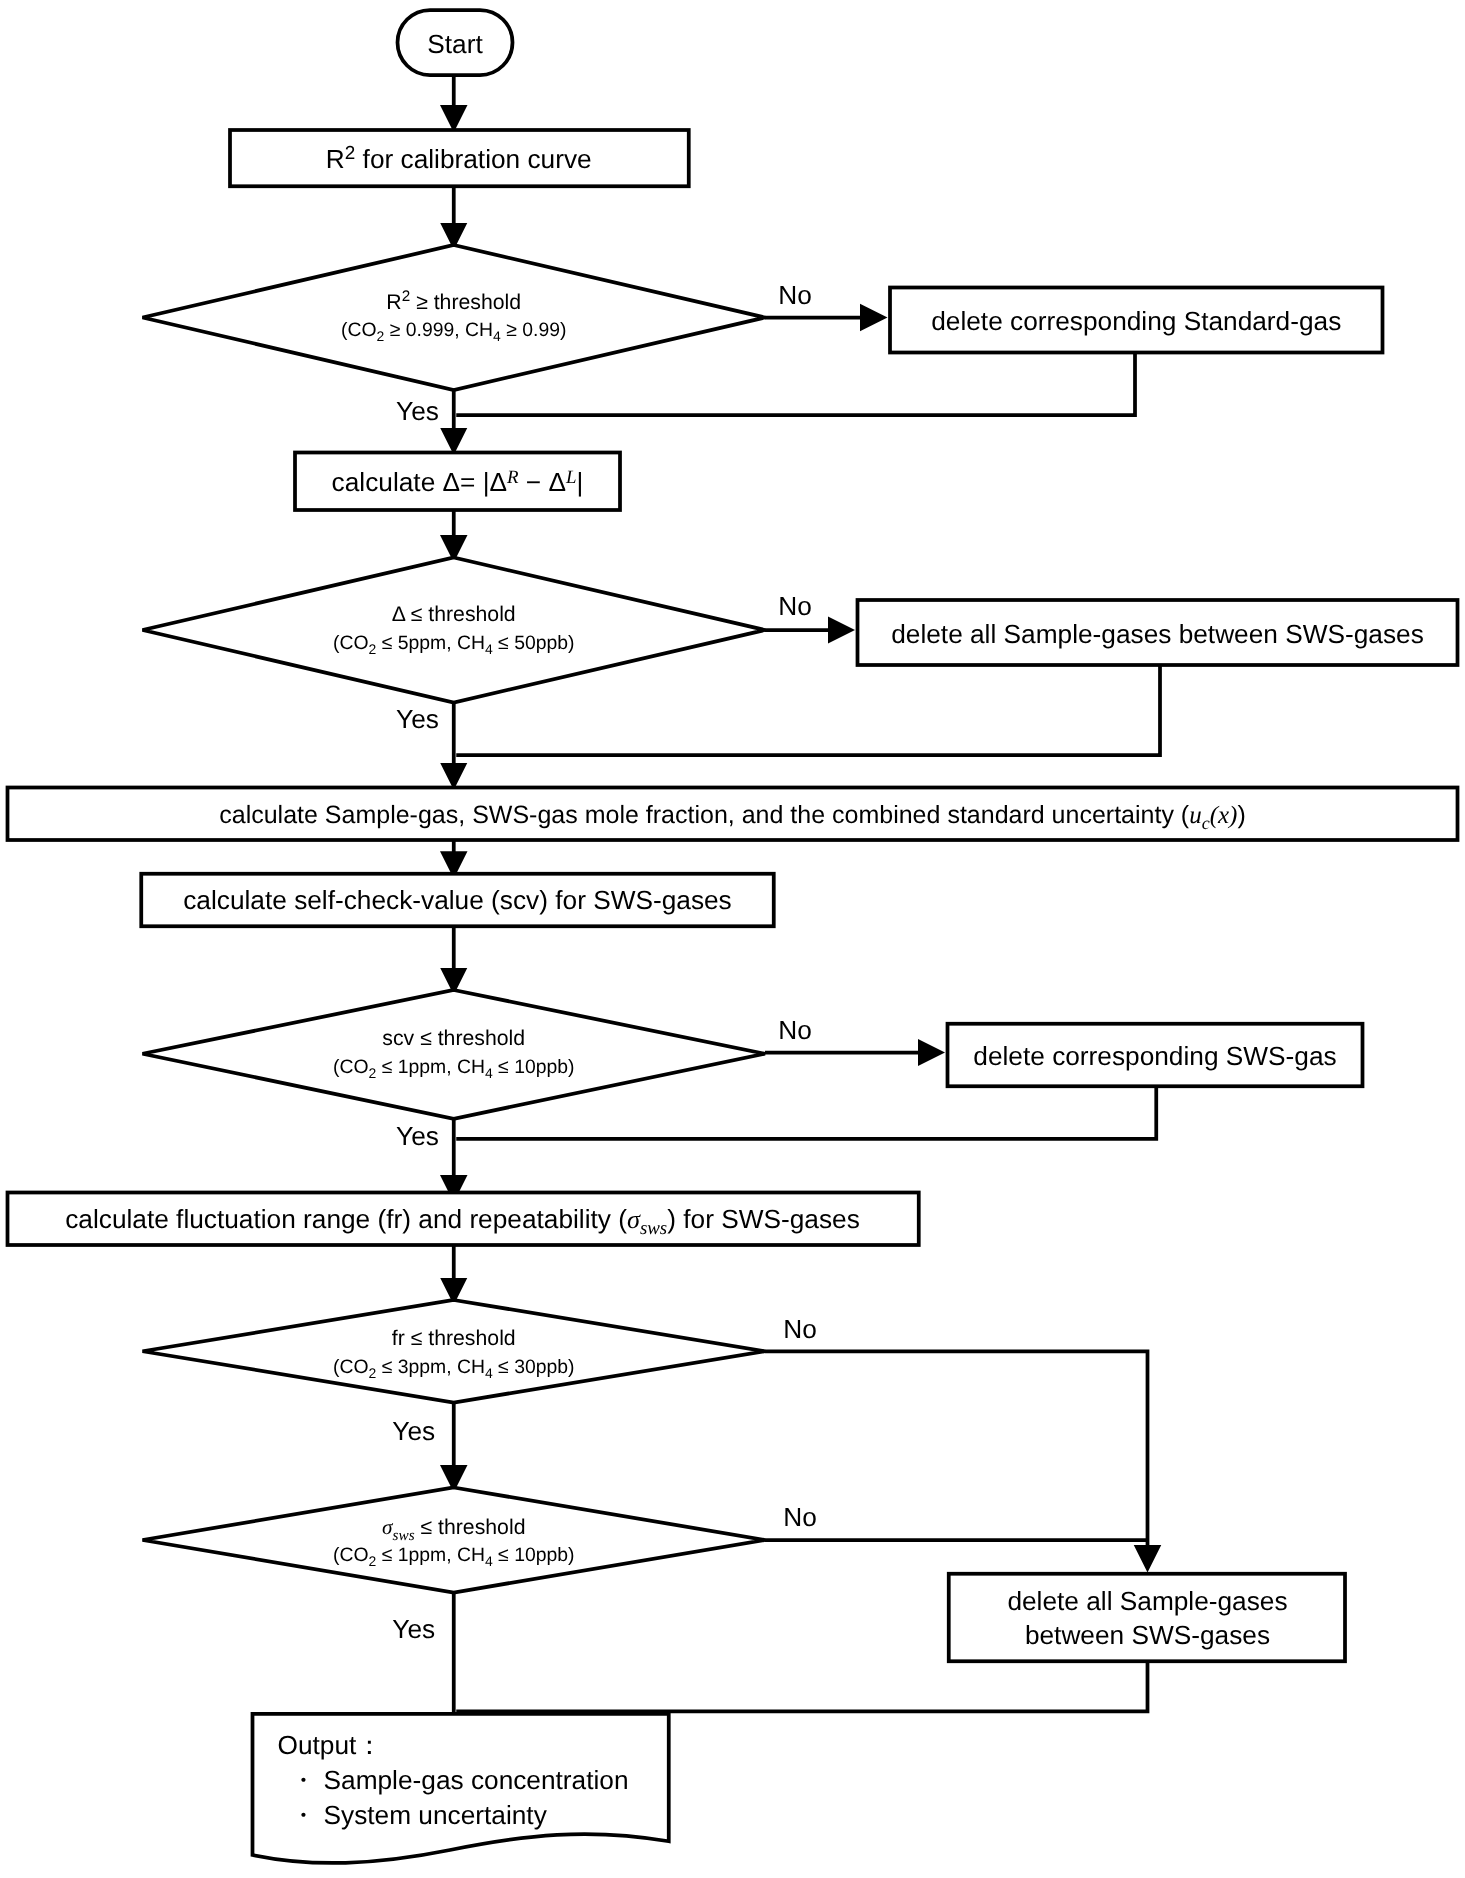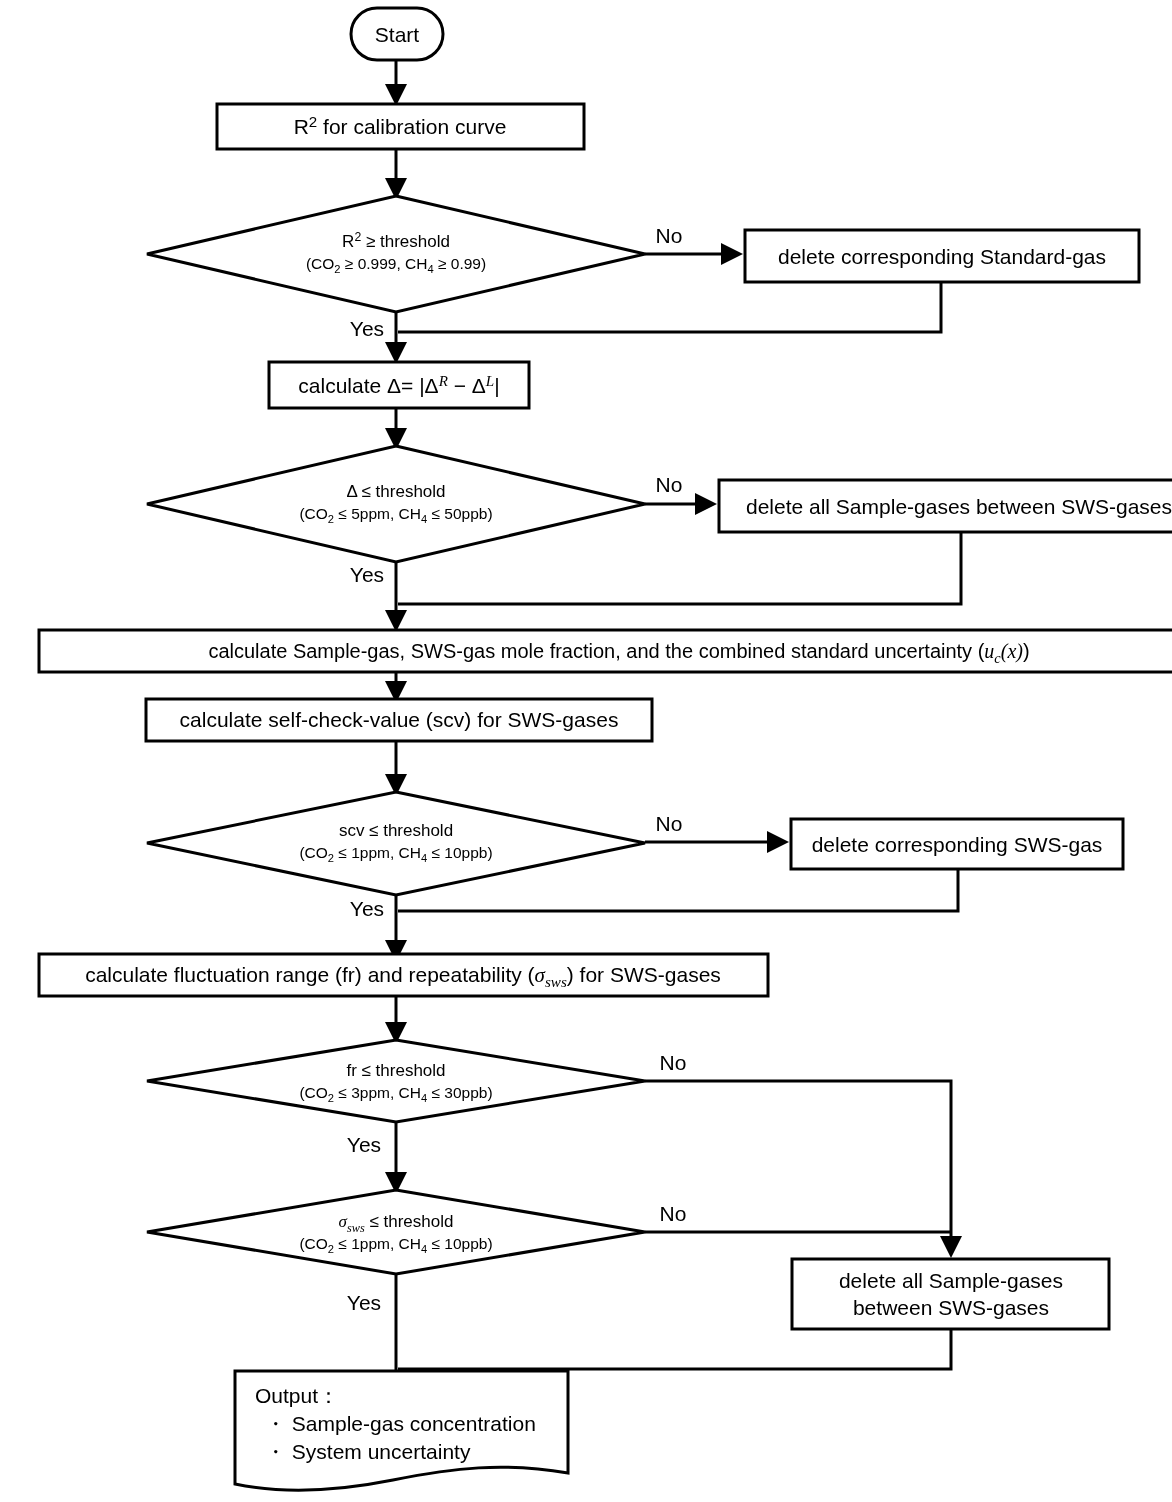--- a/index.html
+++ b/index.html
@@ -1,17 +1,17 @@
 <!DOCTYPE html>
 <html><head>
 <meta charset="utf-8">
 <style>
   html,body{margin:0;padding:0;background:#ffffff;}
   body{width:1172px;height:1502px;font-family:"Liberation Sans",sans-serif;color:#000;}
-  #chart{position:relative;width:956px;height:1502px;padding-left:33px;}
+  #chart{position:relative;width:956px;height:1502px;}
   svg{display:block;}
   .shape{fill:#ffffff;stroke:#000000;stroke-width:3;}
   .conn{fill:none;stroke:#000000;stroke-width:3;}
   text{font-family:"Liberation Sans",sans-serif;fill:#000;}
   .t-main{font-size:21px;}
   .t-dia{font-size:17px;}
   .t-dia-sub{font-size:15.5px;}
   .t-lbl{font-size:21px;}
   .t-long{font-size:20px;}
   .it{font-style:italic;font-family:"Liberation Serif",serif;}

